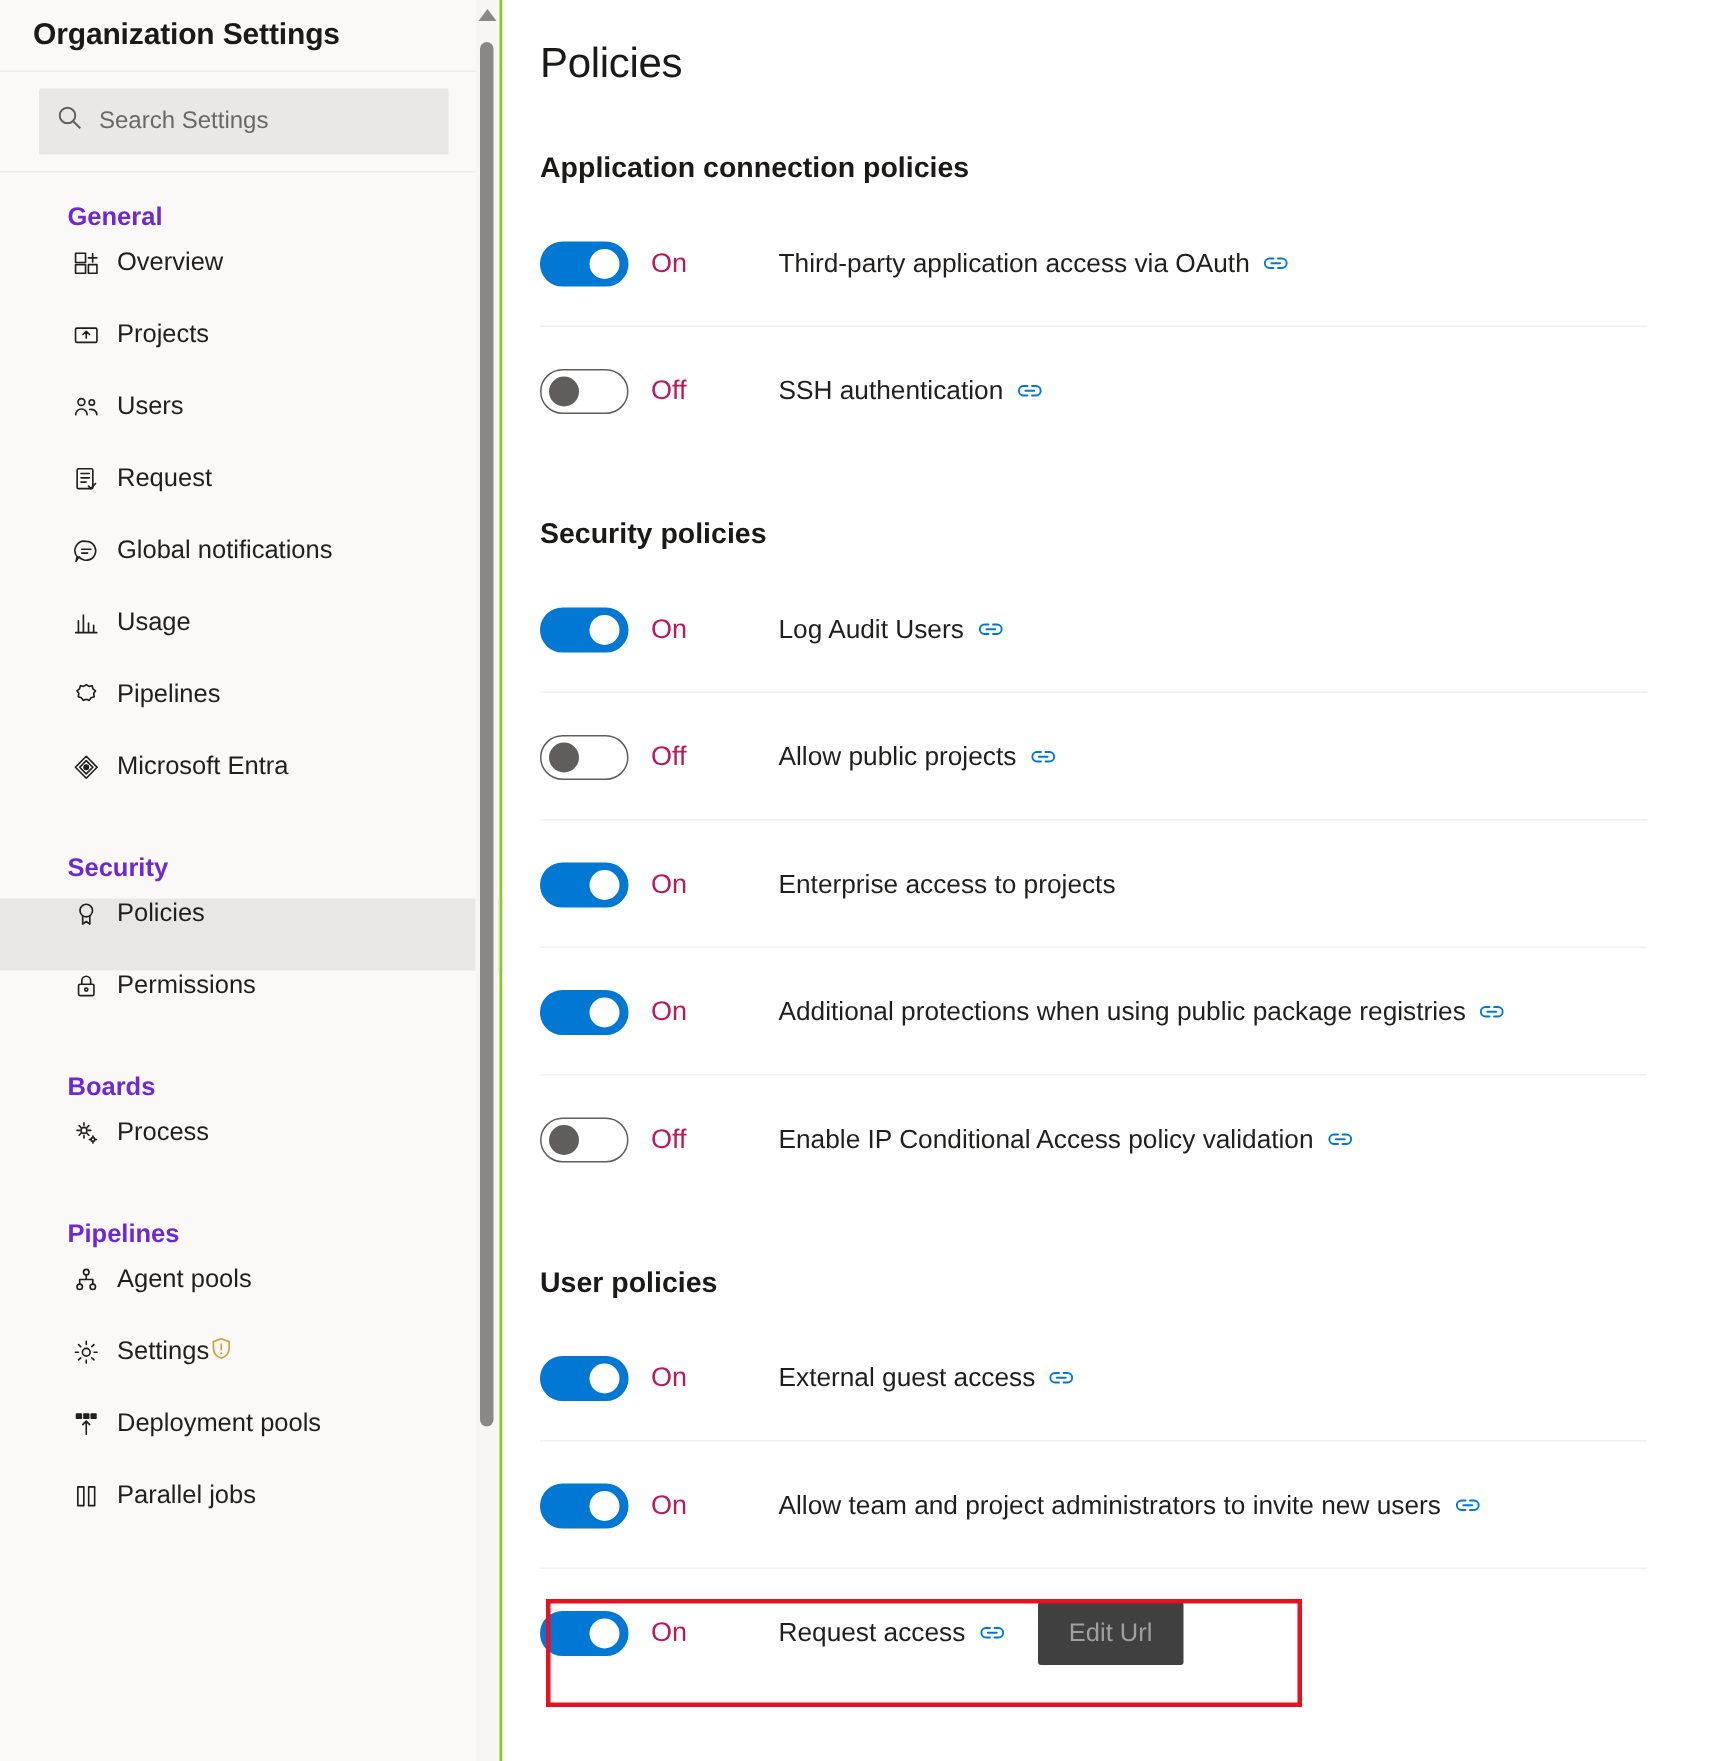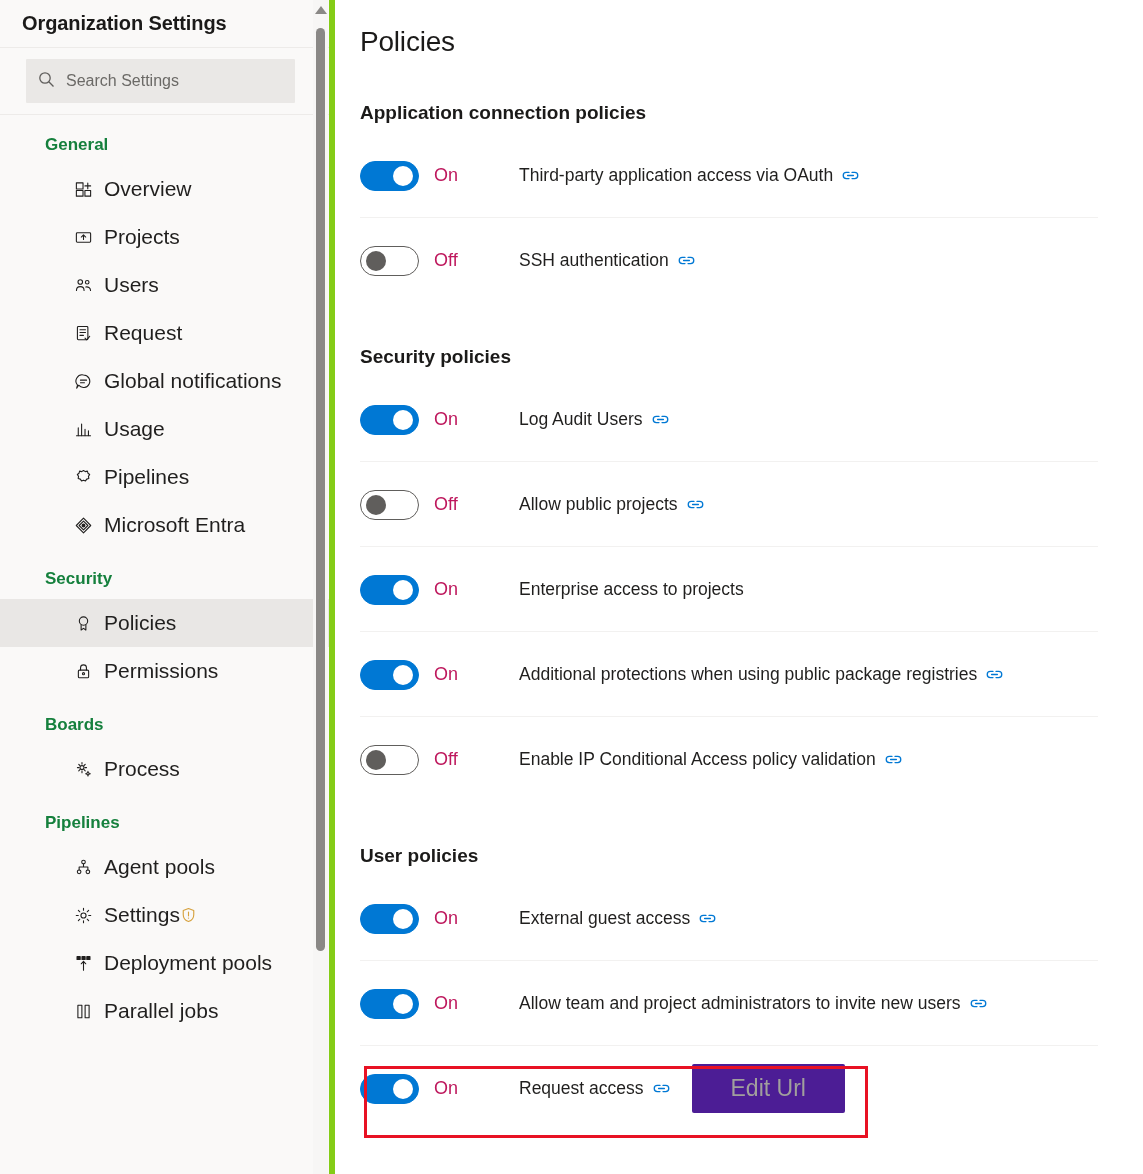--- a/index.html
+++ b/index.html
@@ -16,21 +16,21 @@
     width: 1143px;
     height: 1174px;
     position: relative;
   }
 
   
   .sidebar {
     width: 335px;
     height: 1174px;
     background: #faf9f8;
-    border-right: 6px solid #84cc16;
+    border-right: 2px solid #84cc16;
     position: relative;
     overflow: hidden;
     flex: 0 0 335px;
   }
   .sidebar-title {
     font-size: 20px;
     font-weight: bold;
     color: #1b1a19;
     padding: 12px 0 12px 22px;
     letter-spacing: -0.1px;
@@ -62,30 +62,29 @@
     color: #3b3a39;
     margin-left: 11px;
     width: 100%;
   }
   .search-input::placeholder { color: #6b6966; opacity: 1; }
 
   .nav { padding-top: 0; }
   .nav-group-title {
     font-size: 17px;
     font-weight: bold;
-    color: #15803d;
+    color: #6d28d9;
     padding: 20px 0 10px 45px;
   }
   .nav-item {
     display: flex;
-    align-items: center;
     height: 48px;
-    padding-left: 73px;
+    padding-left: 47px;
     cursor: pointer;
-    font-size: 21px;
+    font-size: 17px;
     color: #201f1e;
   }
   .nav-item.selected { background: #e9e7e5; }
   .nav-icon {
     width: 20px;
     height: 20px;
     flex: 0 0 20px;
     display: flex;
     align-items: center;
     justify-content: center;
@@ -201,26 +200,26 @@
   }
   .link-icon {
     display: inline-flex;
     align-items: center;
     margin-left: 9px;
     color: #0078d4;
     cursor: pointer;
   }
   .edit-url-btn {
     margin-left: 22px;
-    background: #4c1d95;
+    background: #404040;
     border: none;
     color: #a19f9d;
     font-family: "Liberation Sans", sans-serif;
-    font-size: 23px;
-    padding: 11px 39px;
+    font-size: 17px;
+    padding: 11px 21px;
     border-radius: 2px;
     cursor: pointer;
     white-space: nowrap;
   }
 
   .highlight-box {
     position: absolute;
     left: 364px;
     top: 1066px;
     width: 504px;

